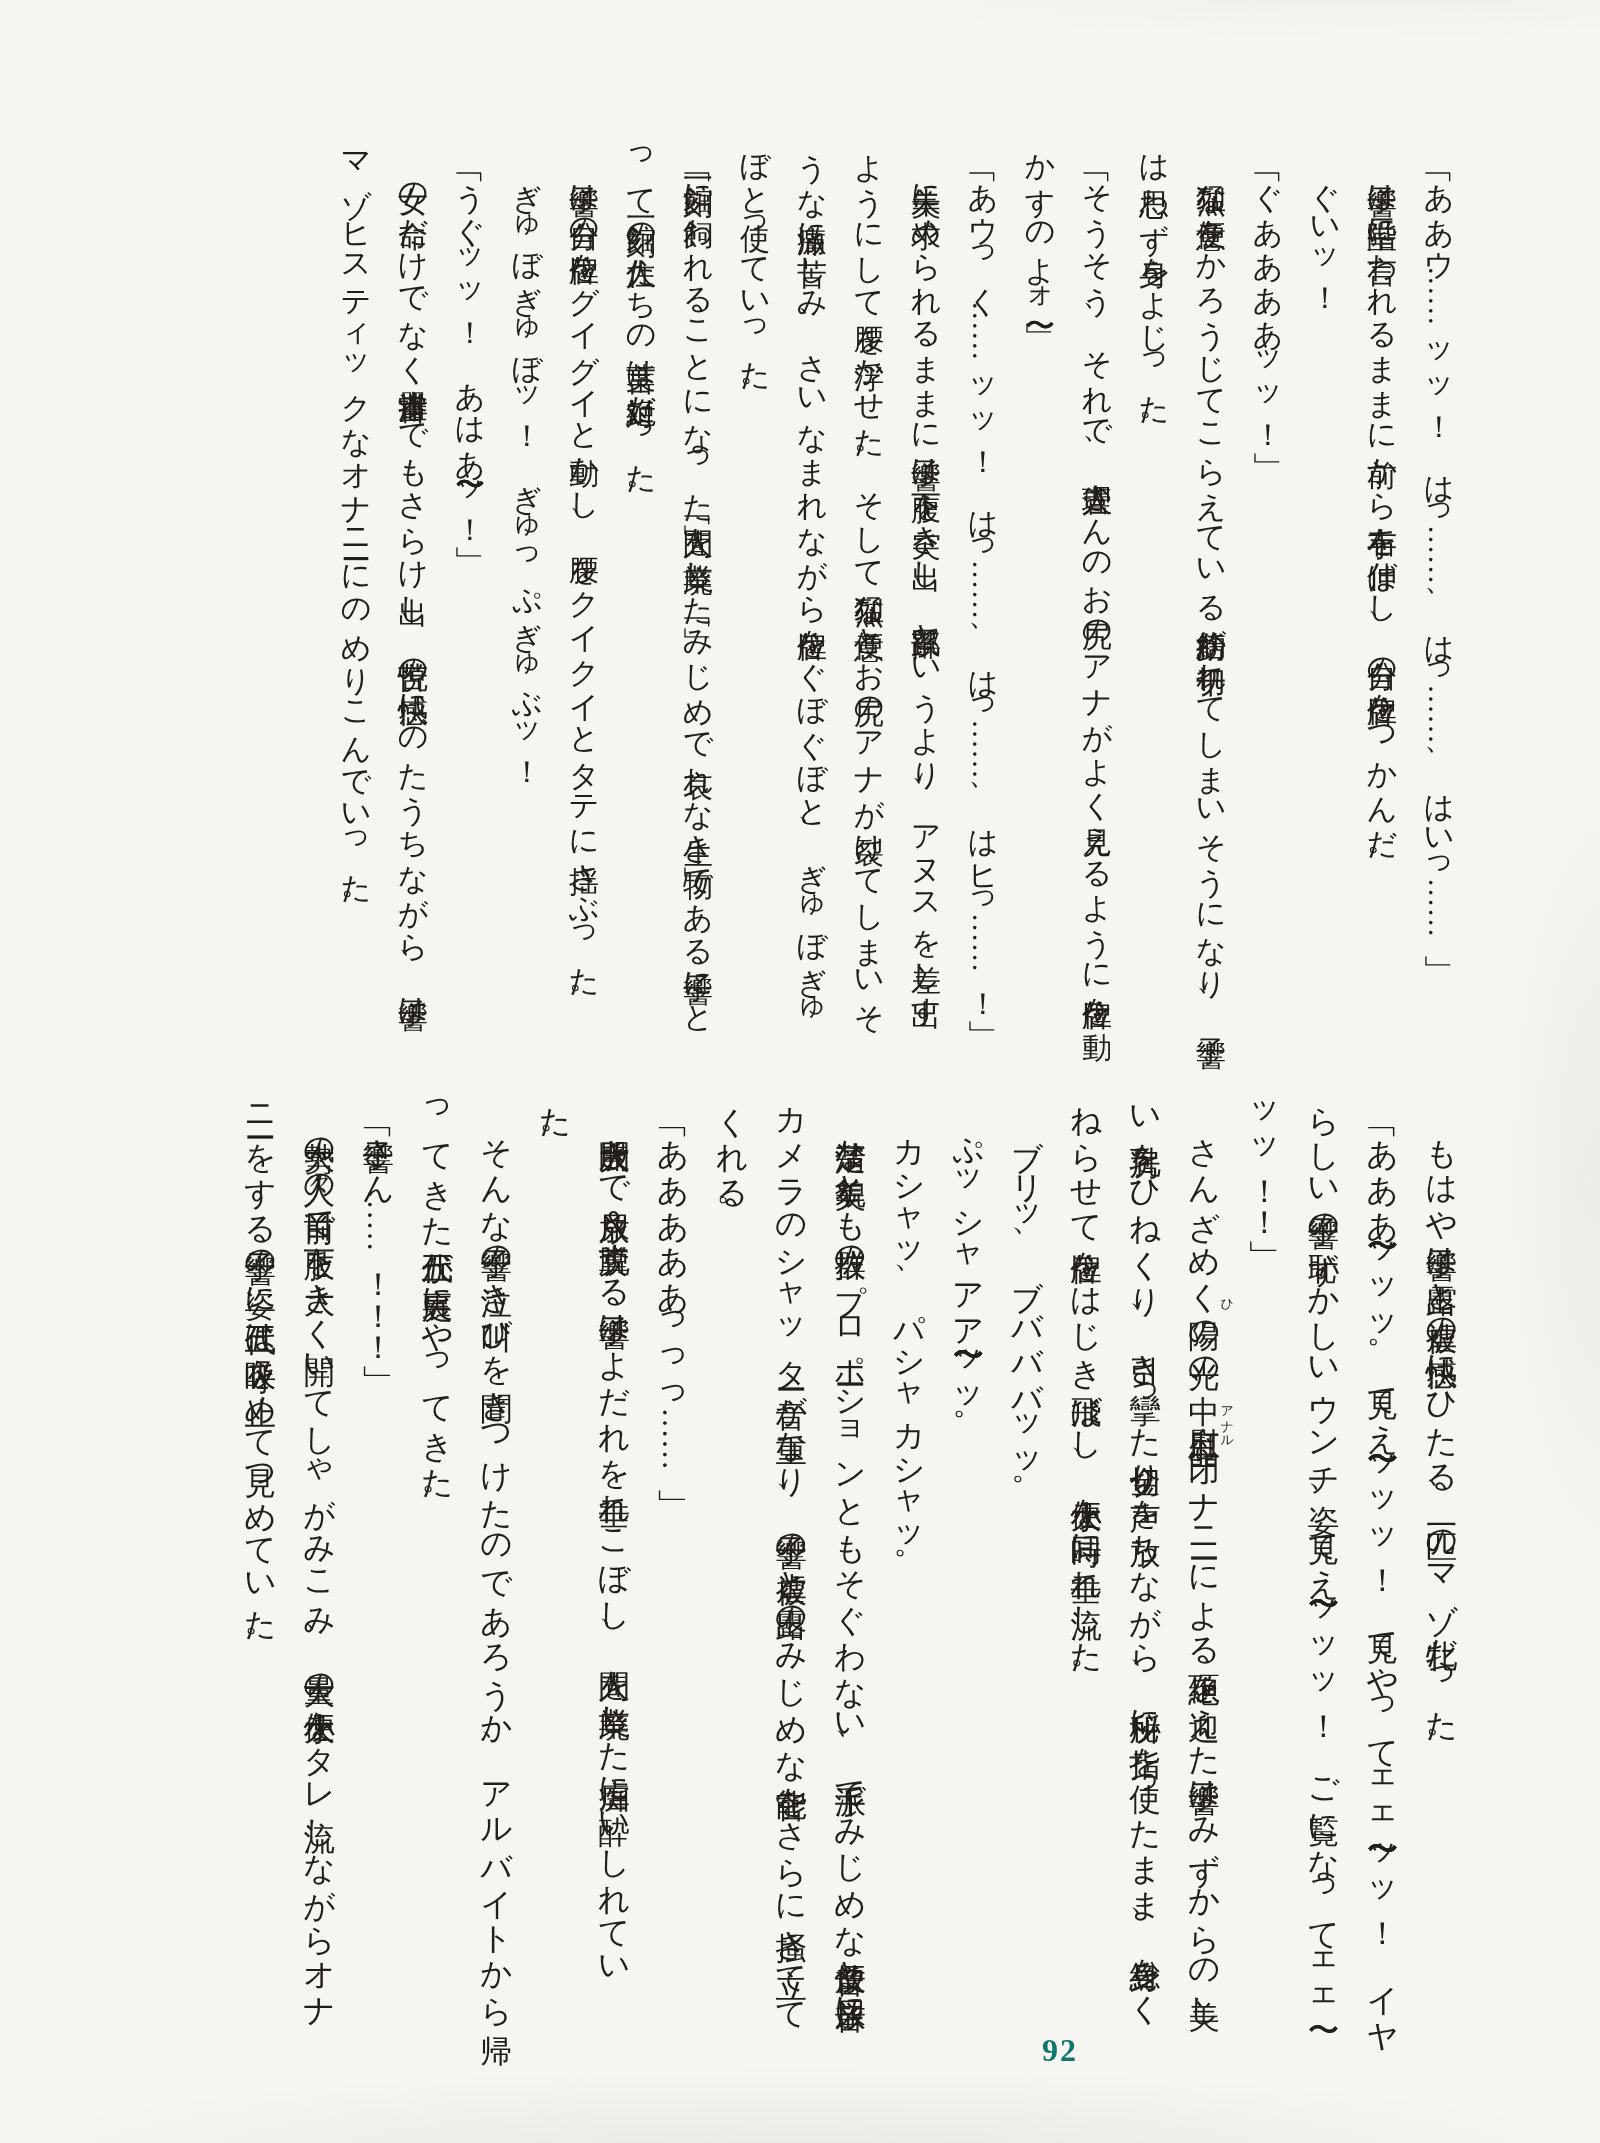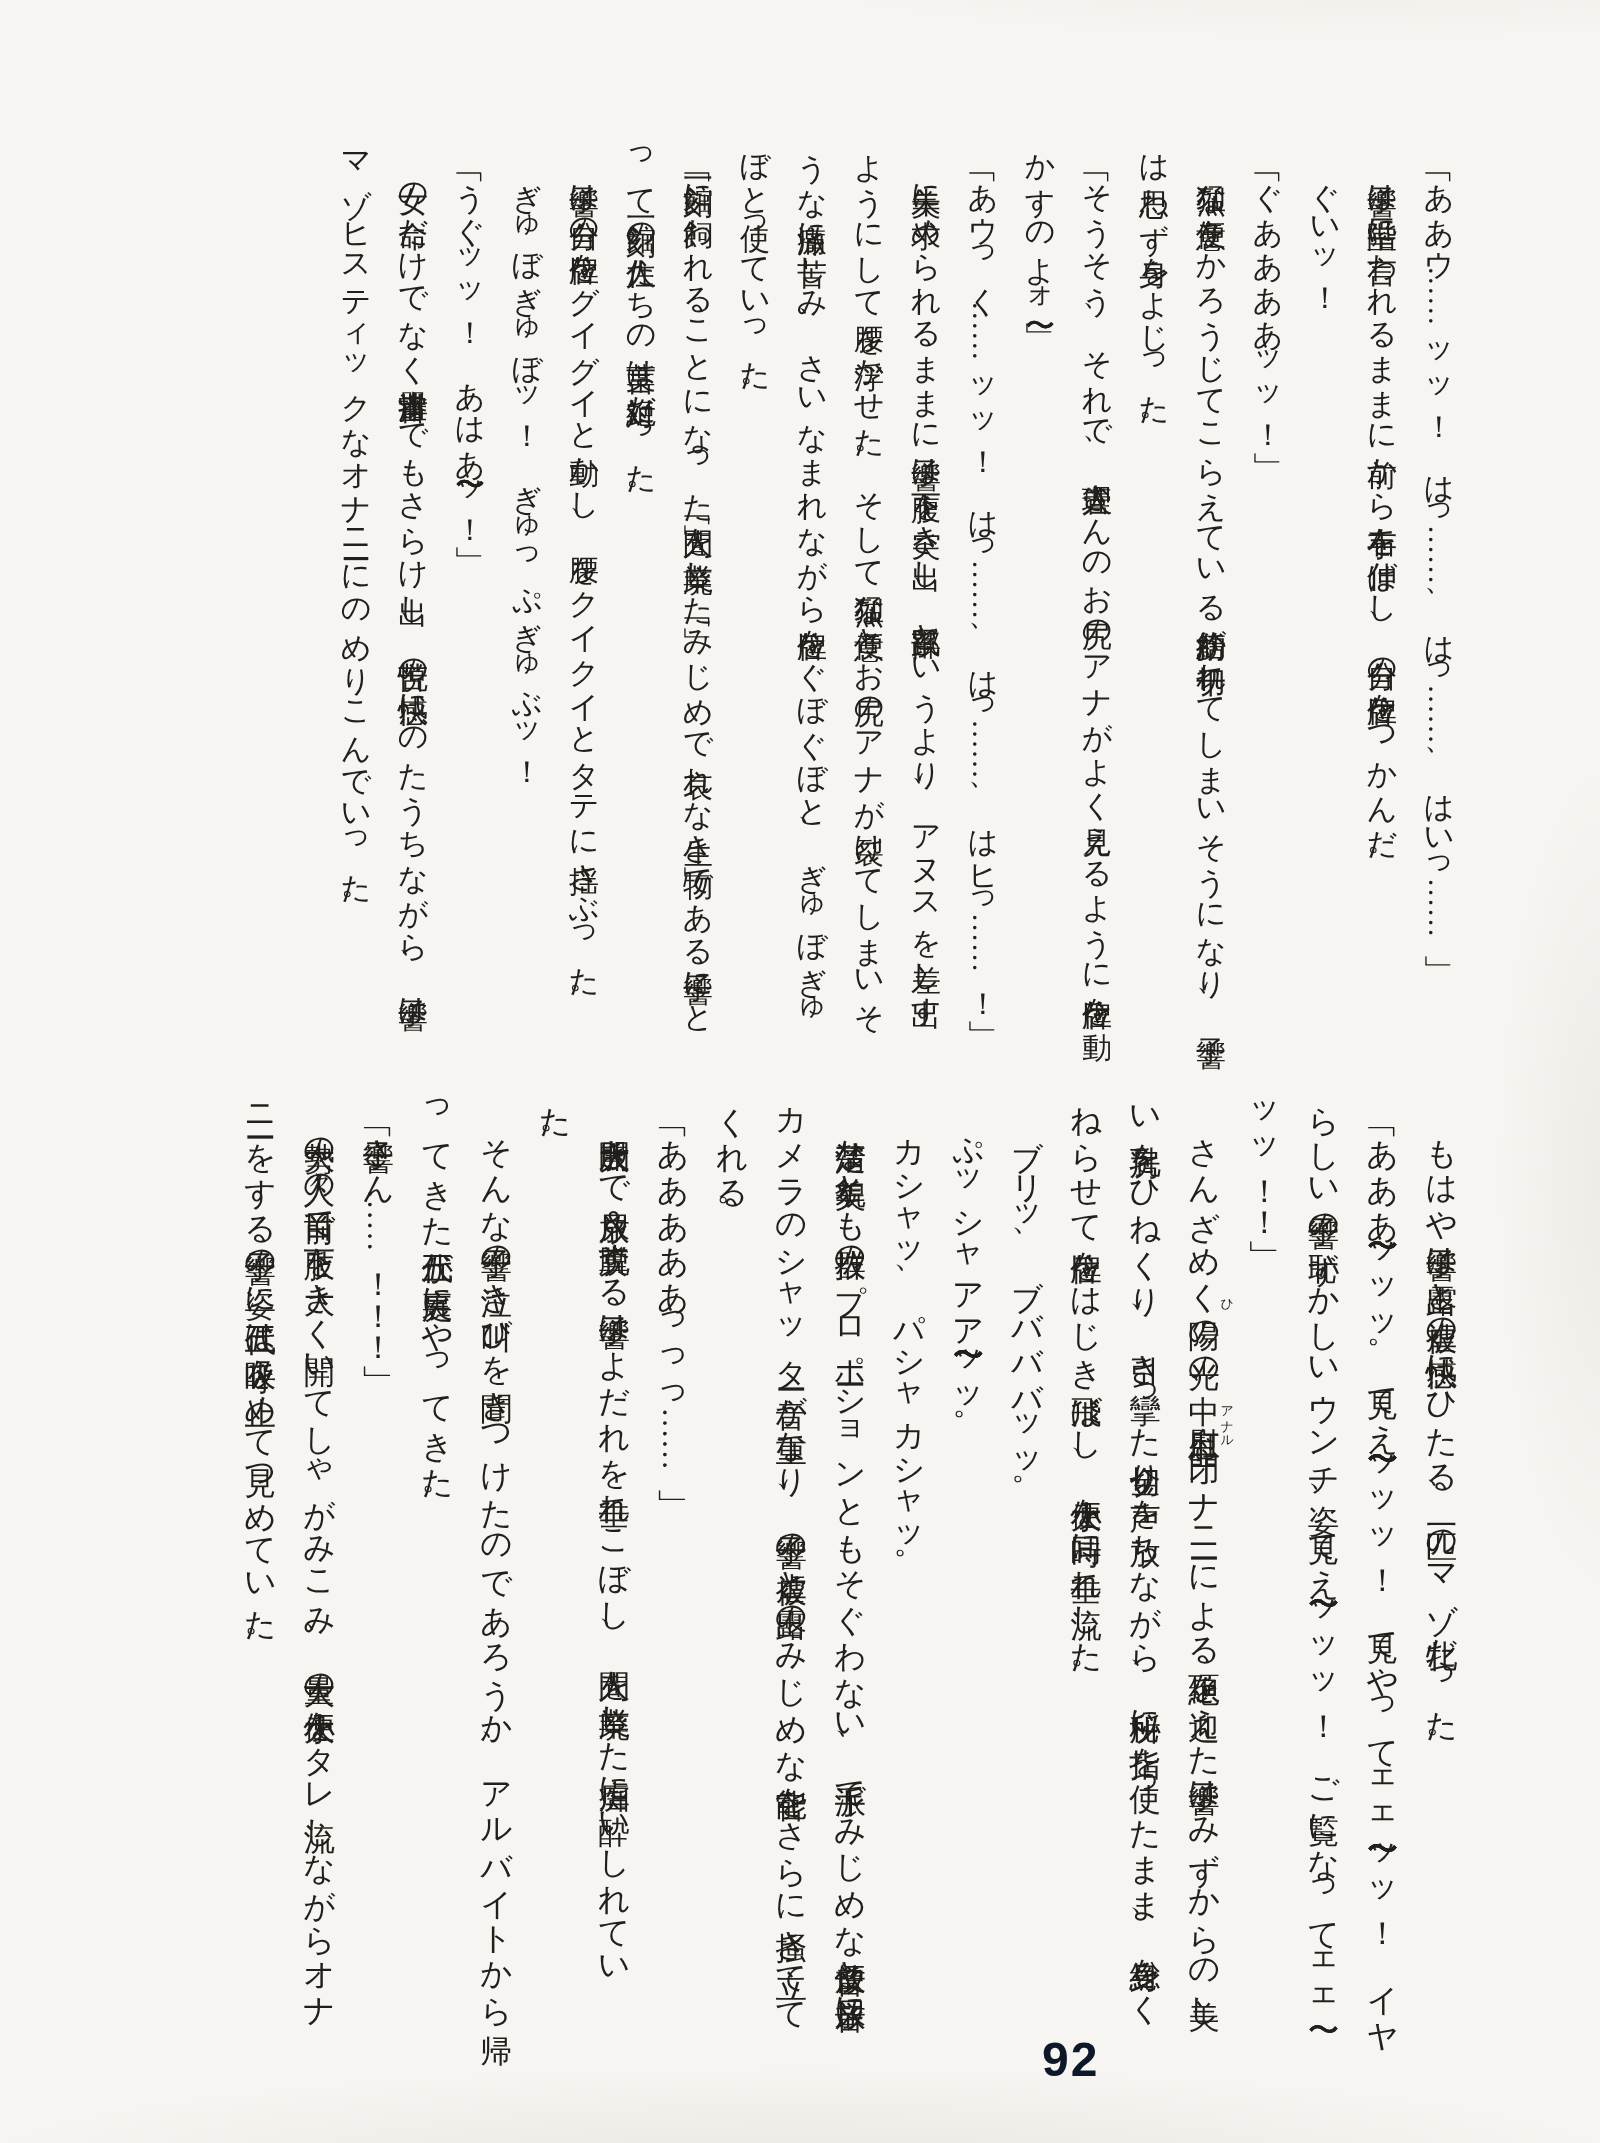--- a/index.html
+++ b/index.html
@@ -44,25 +44,25 @@
     font-size:31.5px;line-height:1.873;
   }
   ruby rt{
     font-size:13px;
     letter-spacing:0;
     font-family:"Liberation Serif","DejaVu Serif",serif;
   }
   .page-number{
     position:absolute;
     left:1042px;top:2032px;
-    font-size:48px;
+    font-size:32px;
     font-weight:600;
     letter-spacing:2px;
-    color:#0f172a;
-    font-family:Liberation Sans, sans-serif;
+    color:#0f766e;
+    font-family:Liberation Serif, serif;
   }
 </style>
 </head>
 <body>
 
 <div class="page">
   <div class="dan dan-upper">
       <p>「ああウ……ッッ！　はっ……、はっ……、はいっ……」</p>
       <p>響子は二階堂に言われるままに前から右手を伸ばし、自分の位牌をつかんだ。</p>
       <p>ぐいッ！</p>

